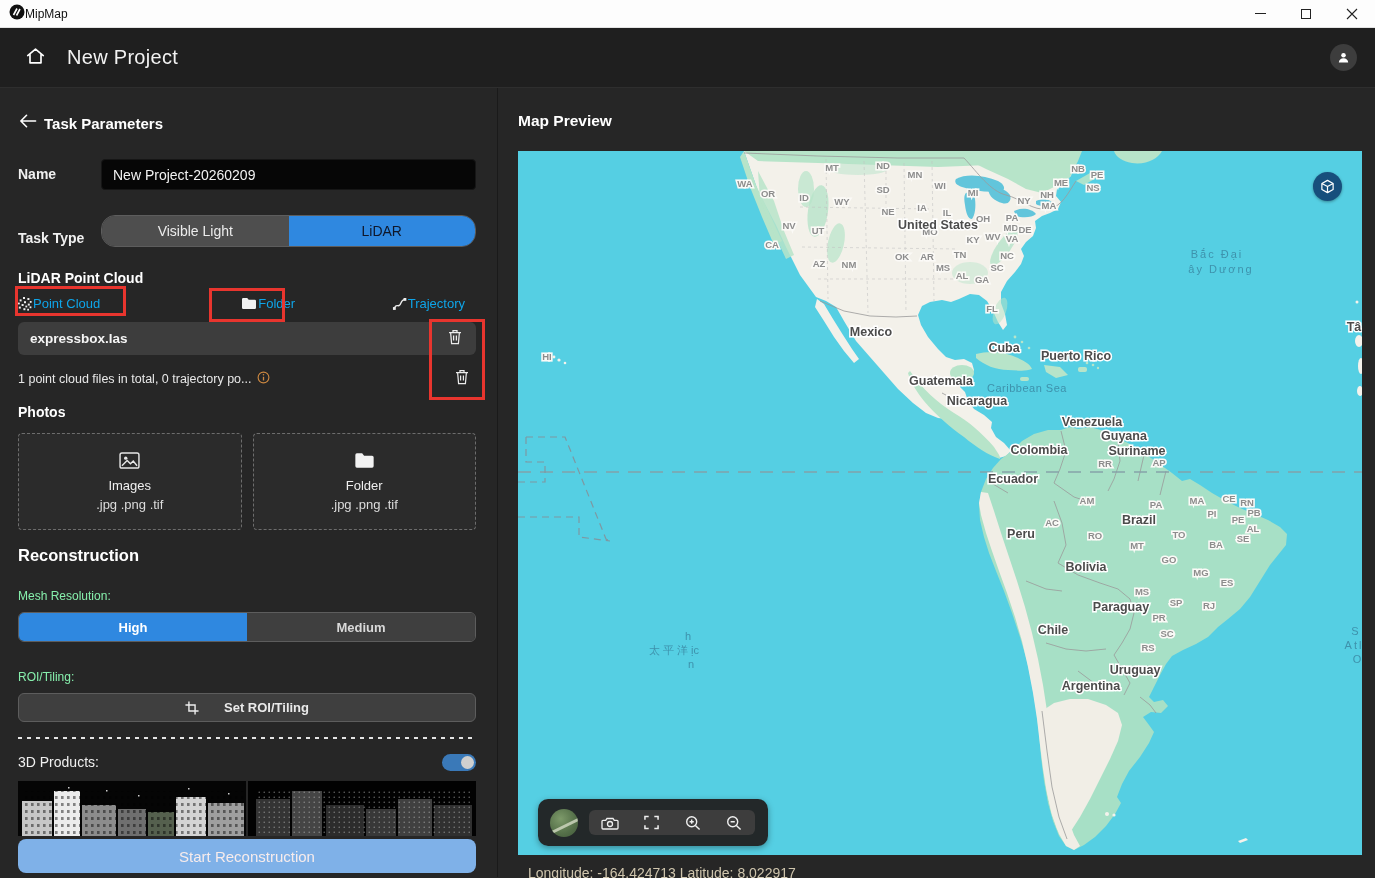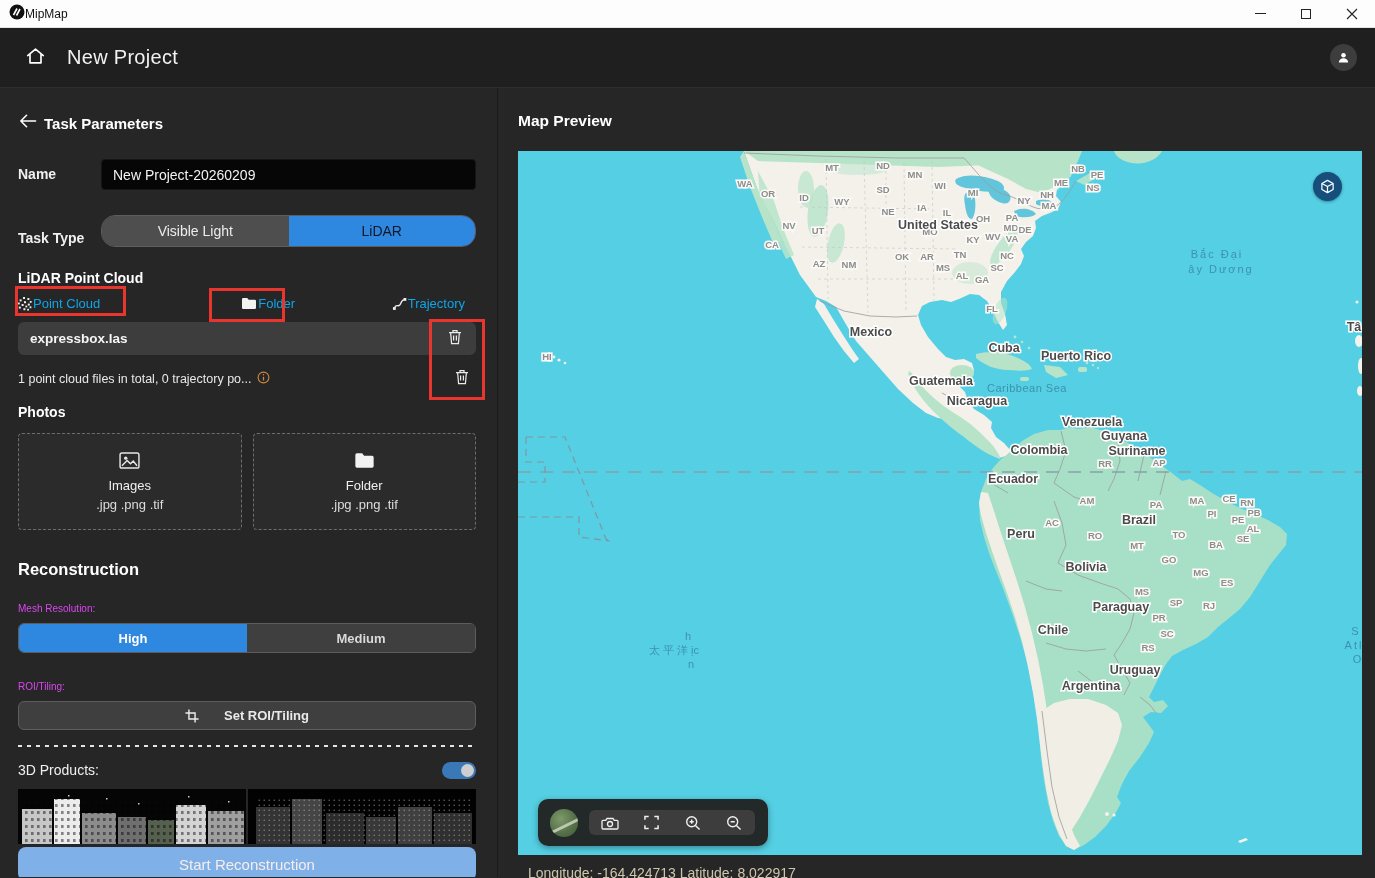--- a/index.html
+++ b/index.html
@@ -42,22 +42,22 @@
   .file-row .trash{margin-left:auto}
   .sum-row{margin-top:14px;display:flex;align-items:center;gap:6px}
   .sum-text{font-size:12.5px;color:#e8e8e8}
   .sum-row .trash{margin-left:auto;margin-right:7px}
   .photos-title{margin-top:15px;font-size:14px;font-weight:700;color:#fff}
   .cards{margin-top:13px;display:flex;gap:11px}
   .card{flex:1;height:97px;border:1px dashed #6d6d6d;border-radius:4px;background:#2b2b2b;
     display:flex;flex-direction:column;align-items:center;justify-content:center;gap:4px}
   .card .cl{font-size:13px;color:#efefef;margin-top:5px}
   .card .cf{font-size:13px;color:#dcdcdc}
-  .recon-title{margin-top:30px;font-size:16.5px;font-weight:700;color:#fff}
-  .sub-label{margin-top:24px;font-size:10px;color:#d946ef}
+  .recon-title{margin-top:16px;font-size:16.5px;font-weight:700;color:#fff}
+  .sub-label{margin-top:24px;font-size:12px;color:#86efac}
   .mesh-seg{margin-top:9px;display:flex;height:30px;border:1px solid #5d5d5d;border-radius:6px;overflow:hidden}
   .mesh-seg>div{flex:1;display:flex;align-items:center;justify-content:center;font-size:13px;font-weight:700}
   .mesh-seg .on{background:#2f88e0;color:#fff}
   .mesh-seg .off{background:#3f3f3f;color:#d9d9d9}
   .roi-label{margin-top:28px}
   .roi-btn{margin-top:9px;height:29px;width:100%;background:#3f3f3f;border:1px solid #5d5d5d;border-radius:6px;
     display:flex;align-items:center;justify-content:center;gap:25px;font-size:13px;font-weight:700;color:#eaeaea}
   .divider{margin-top:15px;height:2px;background:repeating-linear-gradient(90deg,#e4e4e4 0 4px,transparent 4px 9px)}
   .prod-row{margin-top:14px;display:flex;align-items:center}
   .prod-row .frm-label{width:auto;font-weight:400;font-size:14px}

